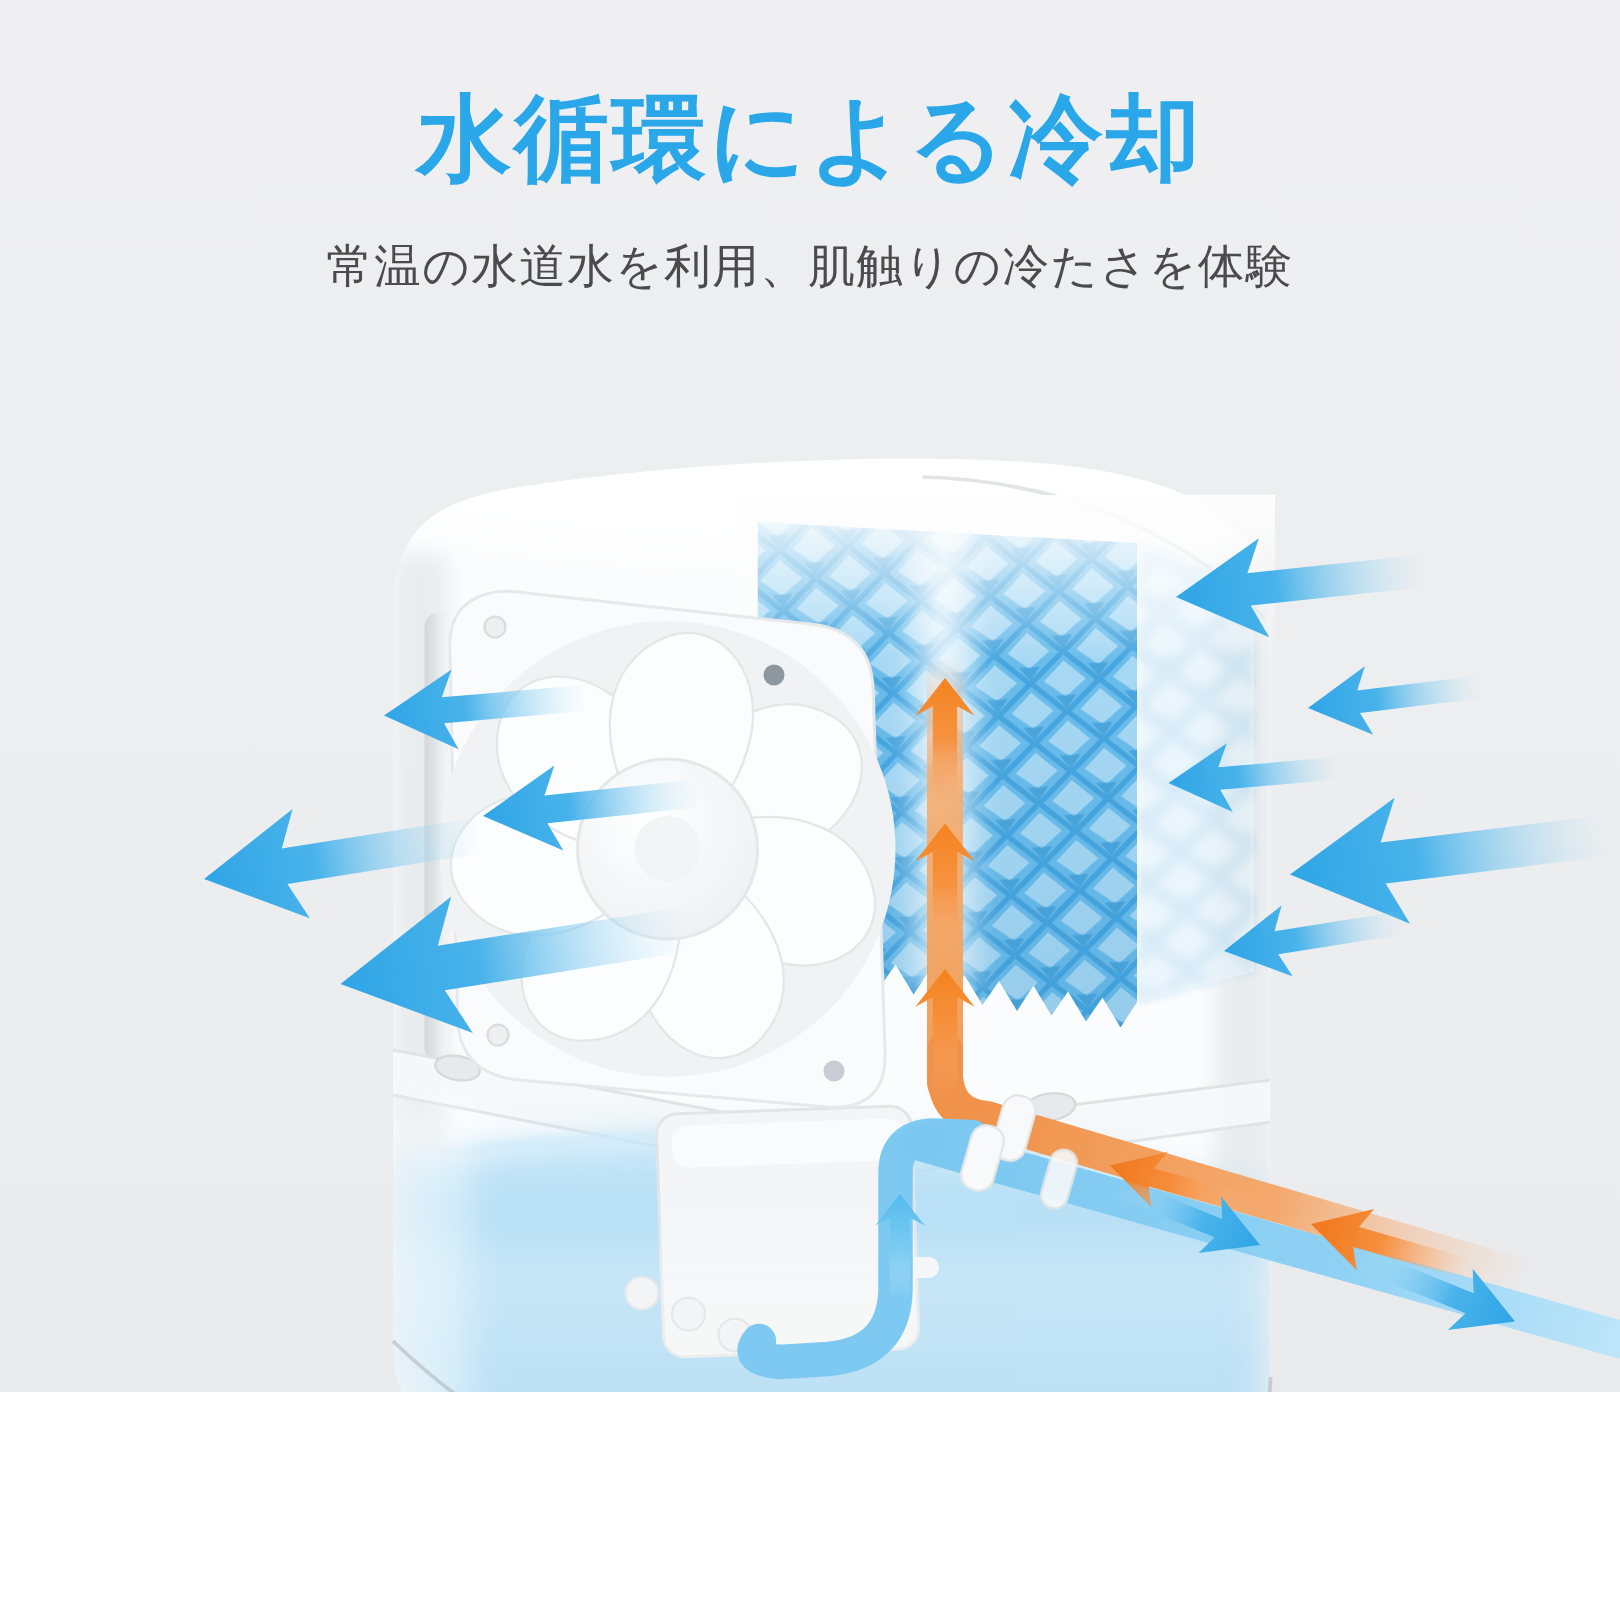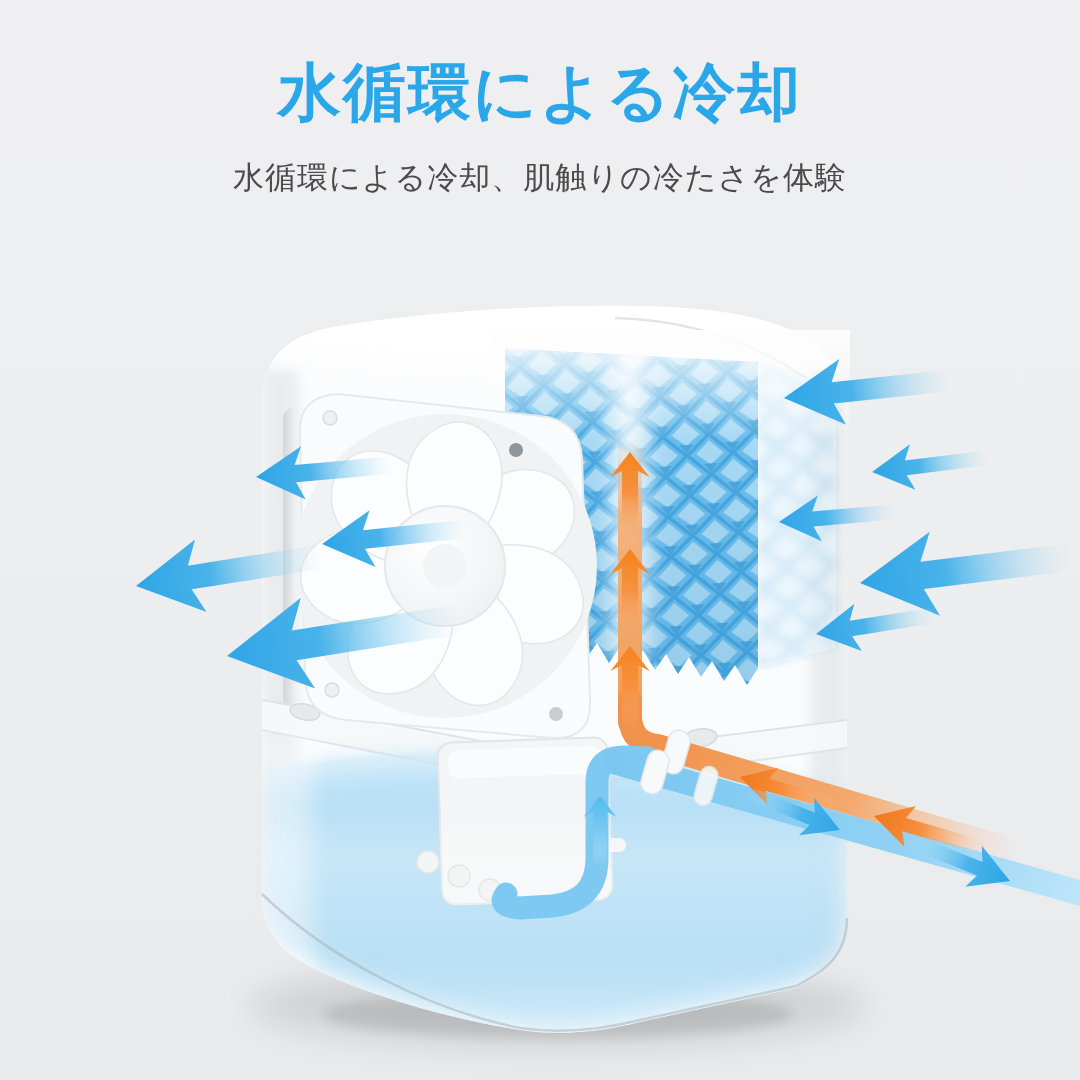--- a/index.html
+++ b/index.html
@@ -1,30 +1,30 @@
 <!DOCTYPE html>
 <html><head>
 <meta charset="utf-8">
 <style>
   html,body{margin:0;padding:0;}
-  .stage{position:relative;width:1080px;height:1080px;overflow:hidden;
+  .stage{position:relative;width:1080px;height:928px;overflow:hidden;
     background:linear-gradient(180deg,#EFEFF1 0%,#EDEEEF 50%,#E9EAEC 100%);
     font-family:"Liberation Sans",sans-serif;}
   .title{position:absolute;top:50px;left:0;right:0;margin:0;text-align:center;
     font-size:63px;font-weight:700;color:#29A7E8;letter-spacing:2px;}
   .subtitle{position:absolute;top:157px;left:0;right:0;margin:0;text-align:center;
     font-size:31px;font-weight:500;color:#4B4B4B;letter-spacing:1px;}
   svg.diagram{position:absolute;left:0;top:0;width:1080px;height:1080px;}
 </style>
 </head>
 <body>
 
 <div class="stage">
   <h1 class="title">水循環による冷却</h1>
-  <p class="subtitle">水循環による冷却、肌触りの冷たさを体験</p>
+  <p class="subtitle">常温の水道水を利用、肌触りの冷たさを体験</p>
 
   <svg class="diagram" viewBox="0 0 1080 1080">
     <defs>
       <filter id="b3" x="-30%" y="-30%" width="160%" height="160%">
           <feGaussianBlur stdDeviation="3"></feGaussianBlur>
         </filter>
       <filter id="b6" x="-30%" y="-30%" width="160%" height="160%">
           <feGaussianBlur stdDeviation="6"></feGaussianBlur>
         </filter>
       <filter id="b12" x="-40%" y="-40%" width="180%" height="180%">

